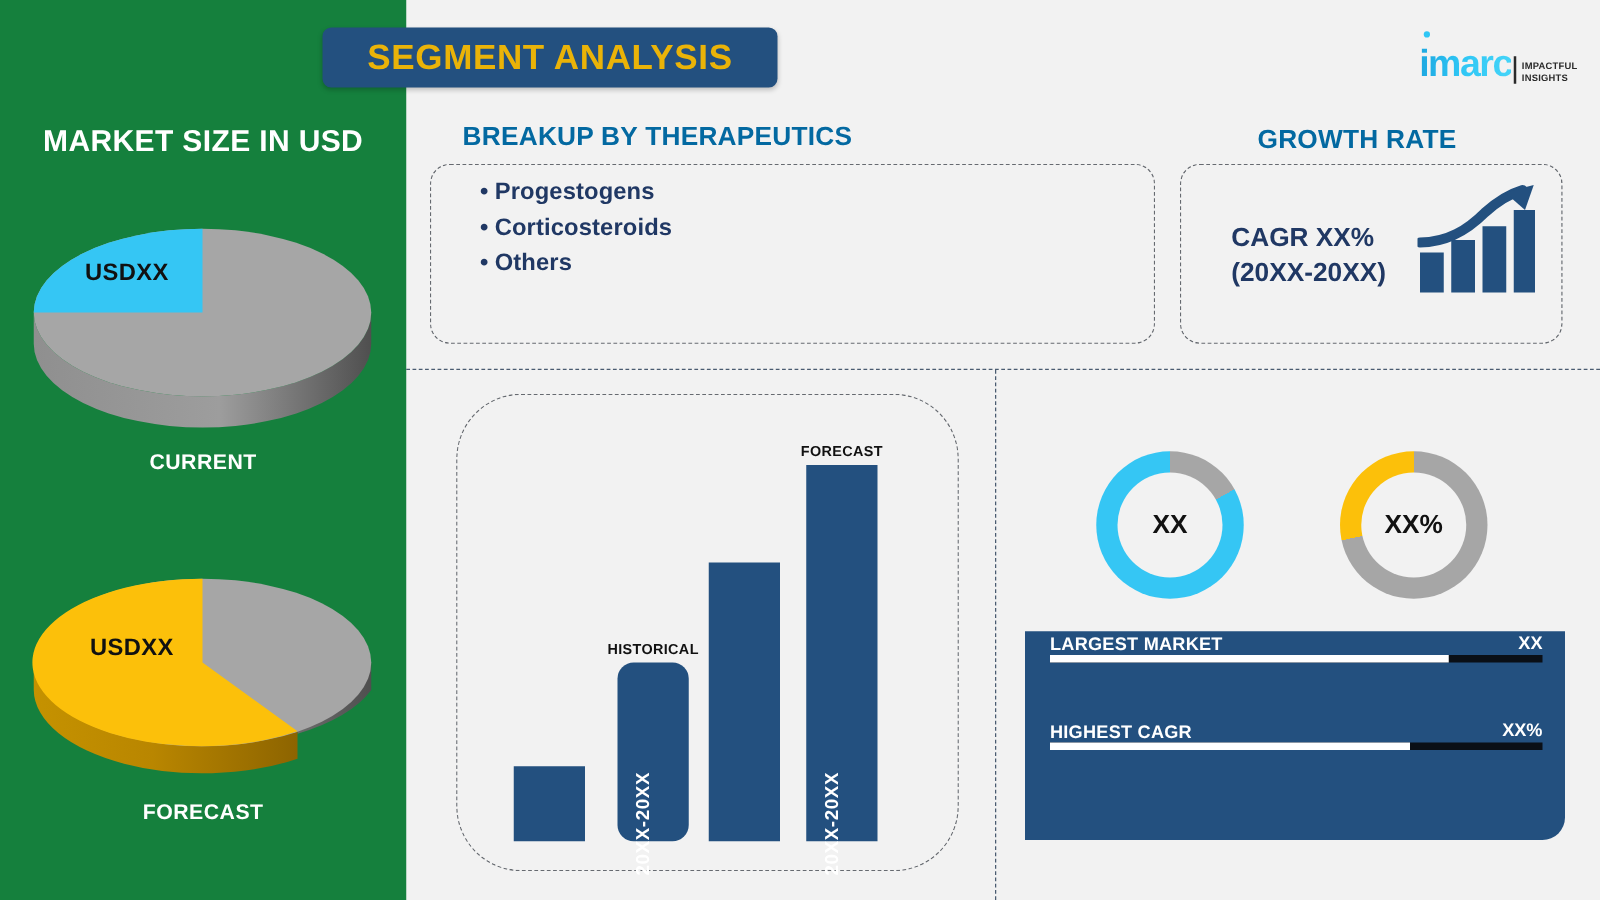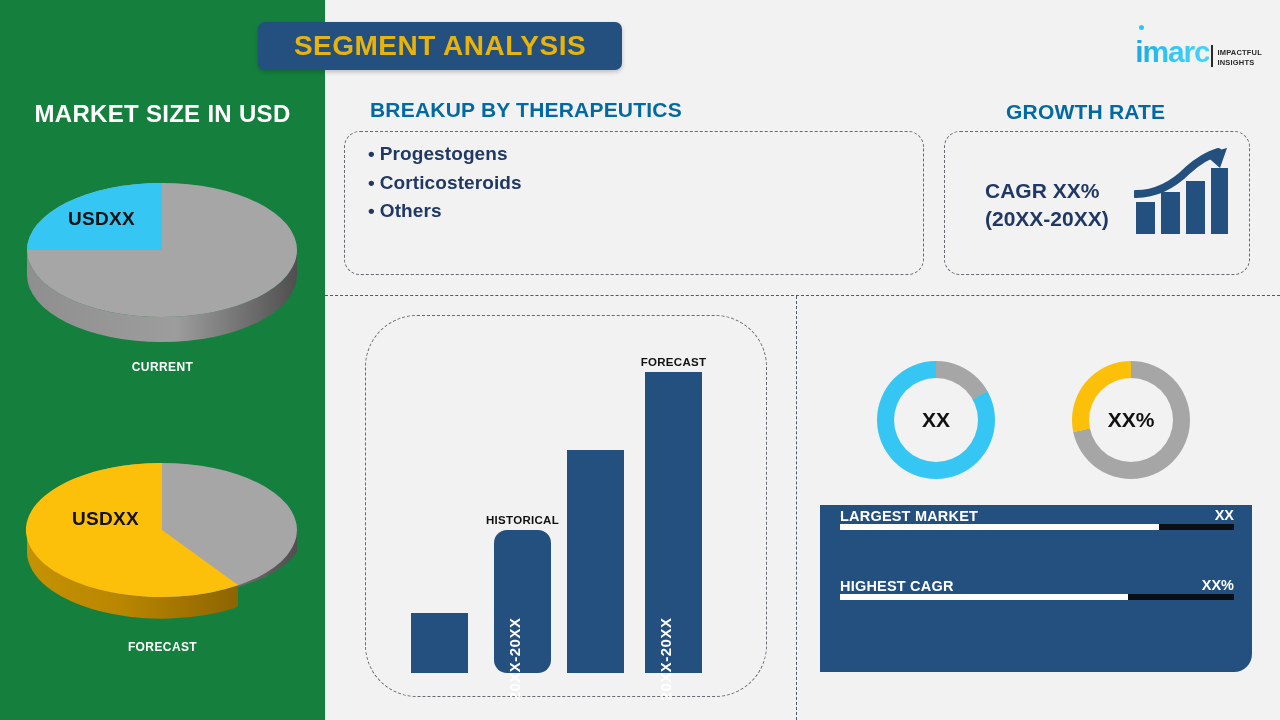--- a/index.html
+++ b/index.html
@@ -31,21 +31,21 @@
     text-align: center;
     color: #ffffff;
     font-size: 24px;
     font-weight: bold;
     letter-spacing: .3px;
   }
   .pie-wrap { position: absolute; left: 0; width: 325px; }
   .pie-caption {
     text-align: center;
     color: #ffffff;
-    font-size: 12px;
+    font-size: 17px;
     font-weight: bold;
     letter-spacing: .4px;
   }
   .pie-stage { position: relative; width: 325px; height: 200px; }
   .pie-label {
     position: absolute;
     color: #111111;
     font-size: 19px;
     font-weight: bold;
     z-index: 6;
@@ -131,21 +131,21 @@
   
   .dashed-box {
     position: absolute;
     border: 1.6px dashed #666a70;
     background: transparent;
   }
 
   
   #ther-list {
     position: absolute;
-    left: 368px; top: 140px;
+    left: 384px; top: 140px;
     width: 500px;
   }
   .ther-item {
     color: #203864;
     font-size: 19px;
     font-weight: bold;
     line-height: 28.5px;
     letter-spacing: .1px;
   }
   .ther-item .b { margin-right: 5px; }

